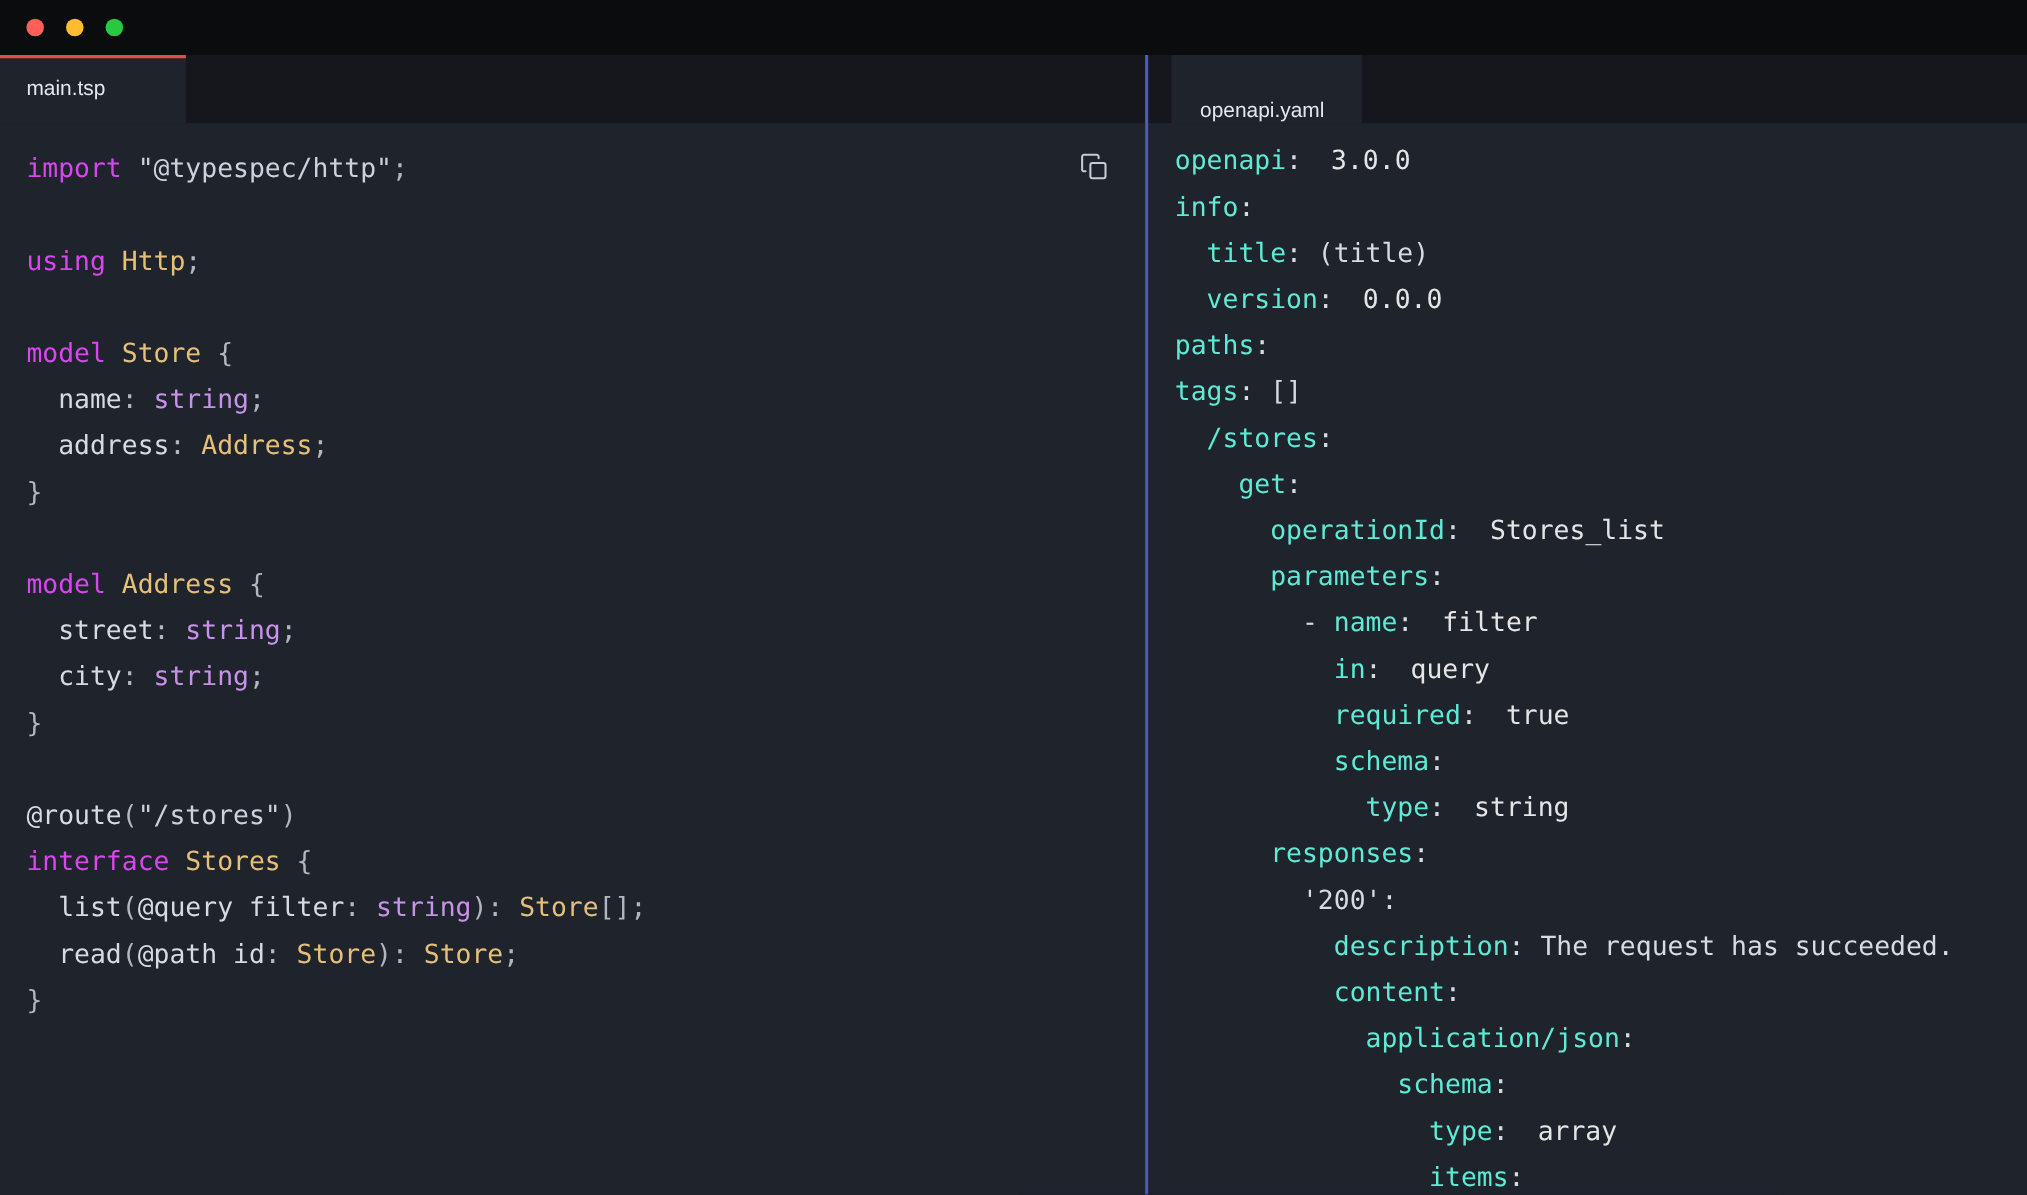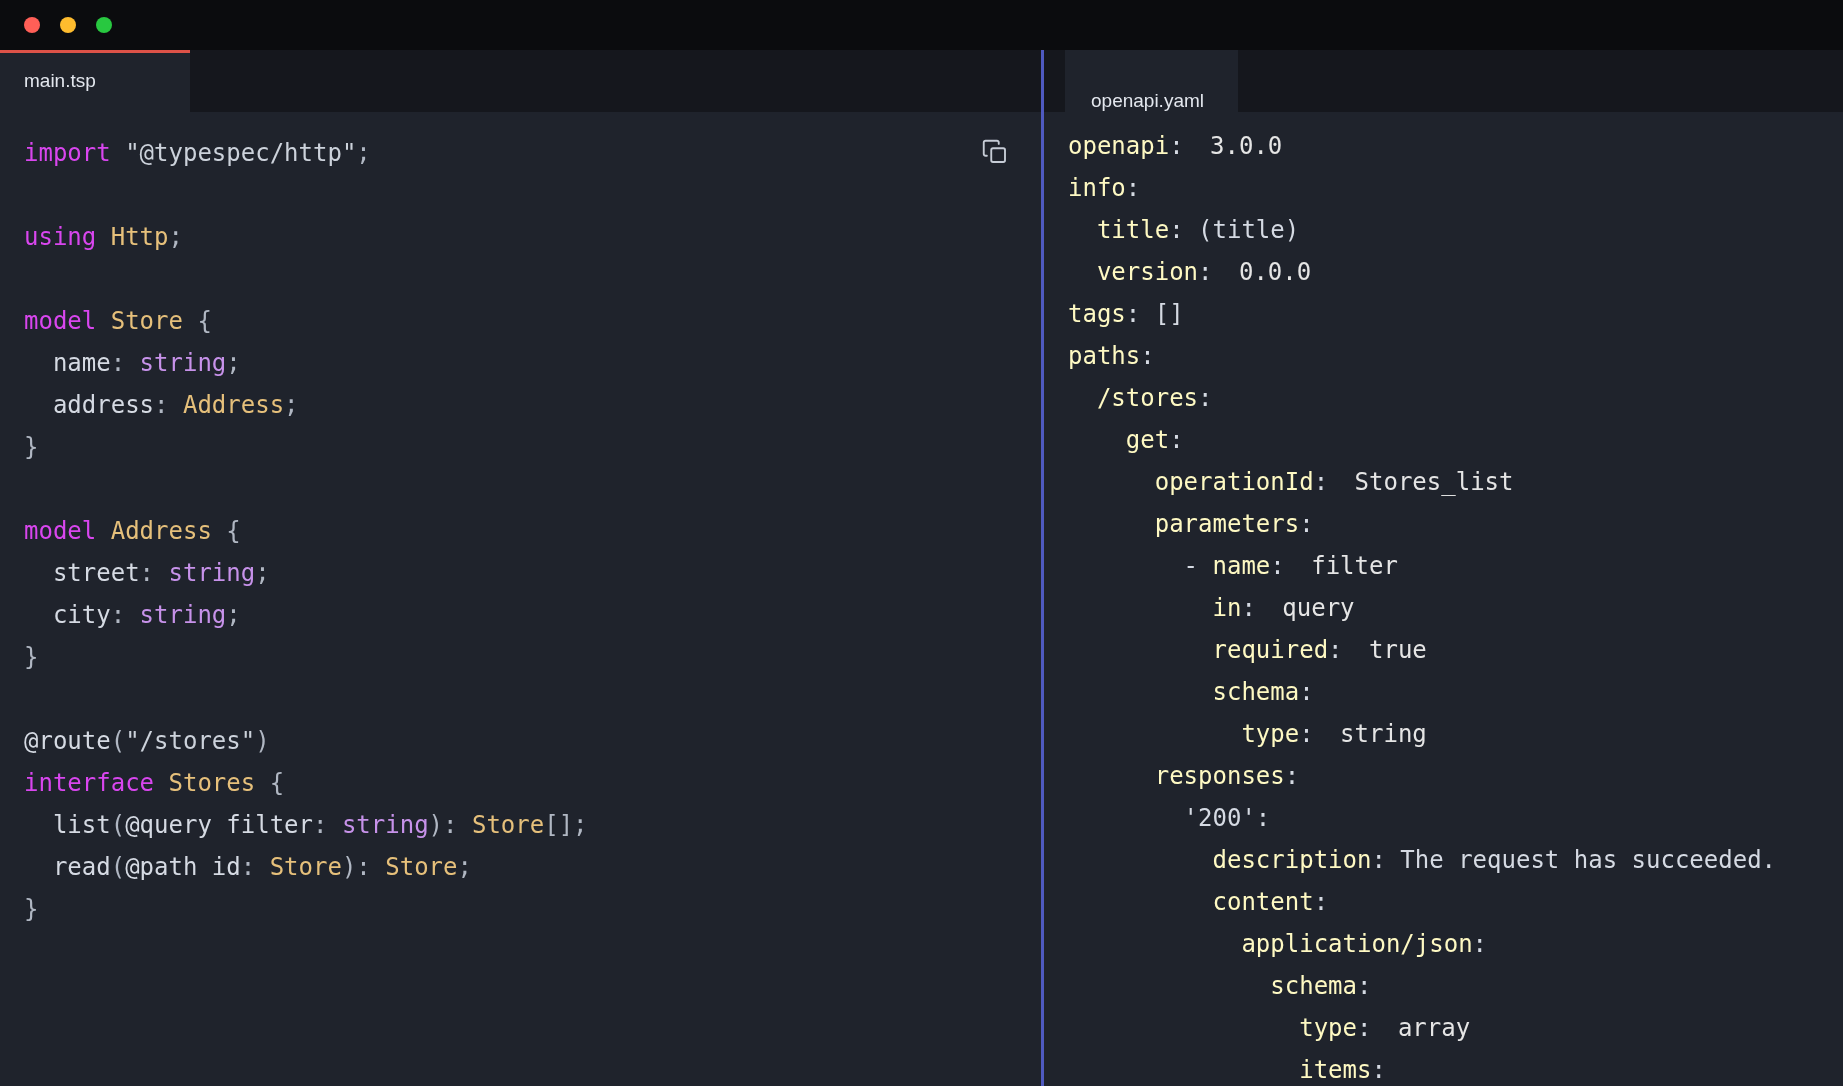--- a/index.html
+++ b/index.html
@@ -45,21 +45,21 @@
     display: flex;
     align-items: center;
     background: #1f232c;
     color: #e3e7ee;
     font-family: "Liberation Sans", sans-serif;
     font-size: 19px;
     cursor: pointer;
     white-space: nowrap;
   }
   .tab-left {
-    width: 190px;
+    width: 169px;
     padding-left: 24px;
     box-shadow: inset 0 3px 0 #dd5248;
   }
   .tab-right {
     margin-left: 21px;
     padding: 0 34px 0 26px;
     align-items: flex-end;
   }
 
   .editor {
@@ -77,21 +77,21 @@
     line-height: 42px;
     height: 42px;
     color: #d5dae3;
   }
   .tok-kw      { color: #d946ef; }
   .tok-type    { color: #e6c07b; text-align: right; }
   .tok-builtin { color: #c792ea; }
   .tok-text    { color: #d5dae3; }
   .tok-punct   { color: #b0b7c3; }
   .tok-str     { color: #ccd2db; }
-  .tok-key     { color: #fef9c3; }
+  .tok-key     { color: #5eead4; }
   .tok-val     { color: #e5e5e5; margin-left: 12px; }
   .tok-plain   { color: #d5dae3; }
 
   .copy-btn {
     position: absolute;
     top: 22px; right: 28px;
     width: 36px; height: 36px;
     background: transparent;
     border: none;
     cursor: pointer;
@@ -158,22 +158,22 @@
       <div class="tab tab-right">
         <span>openapi.yaml</span>
       </div>
     </div>
     <div class="editor editor-right">
       <div id="right-code">
           <div class="code-line"><span class="tok-key">openapi</span><span class="tok-plain">: </span><span class="tok-val">3.0.0</span></div>
           <div class="code-line"><span class="tok-key">info</span><span class="tok-plain">:</span></div>
           <div class="code-line"><span class="tok-plain">  </span><span class="tok-key">title</span><span class="tok-plain">: (title)</span></div>
           <div class="code-line"><span class="tok-plain">  </span><span class="tok-key">version</span><span class="tok-plain">: </span><span class="tok-val">0.0.0</span></div>
+          <div class="code-line"><span class="tok-key">paths</span><span class="tok-plain">:</span></div>
           <div class="code-line"><span class="tok-key">tags</span><span class="tok-plain">: []</span></div>
-          <div class="code-line"><span class="tok-key">paths</span><span class="tok-plain">:</span></div>
           <div class="code-line"><span class="tok-plain">  </span><span class="tok-key">/stores</span><span class="tok-plain">:</span></div>
           <div class="code-line"><span class="tok-plain">    </span><span class="tok-key">get</span><span class="tok-plain">:</span></div>
           <div class="code-line"><span class="tok-plain">      </span><span class="tok-key">operationId</span><span class="tok-plain">: </span><span class="tok-val">Stores_list</span></div>
           <div class="code-line"><span class="tok-plain">      </span><span class="tok-key">parameters</span><span class="tok-plain">:</span></div>
           <div class="code-line"><span class="tok-plain">        - </span><span class="tok-key">name</span><span class="tok-plain">: </span><span class="tok-val">filter</span></div>
           <div class="code-line"><span class="tok-plain">          </span><span class="tok-key">in</span><span class="tok-plain">: </span><span class="tok-val">query</span></div>
           <div class="code-line"><span class="tok-plain">          </span><span class="tok-key">required</span><span class="tok-plain">: </span><span class="tok-val">true</span></div>
           <div class="code-line"><span class="tok-plain">          </span><span class="tok-key">schema</span><span class="tok-plain">:</span></div>
           <div class="code-line"><span class="tok-plain">            </span><span class="tok-key">type</span><span class="tok-plain">: </span><span class="tok-val">string</span></div>
           <div class="code-line"><span class="tok-plain">      </span><span class="tok-key">responses</span><span class="tok-plain">:</span></div>

